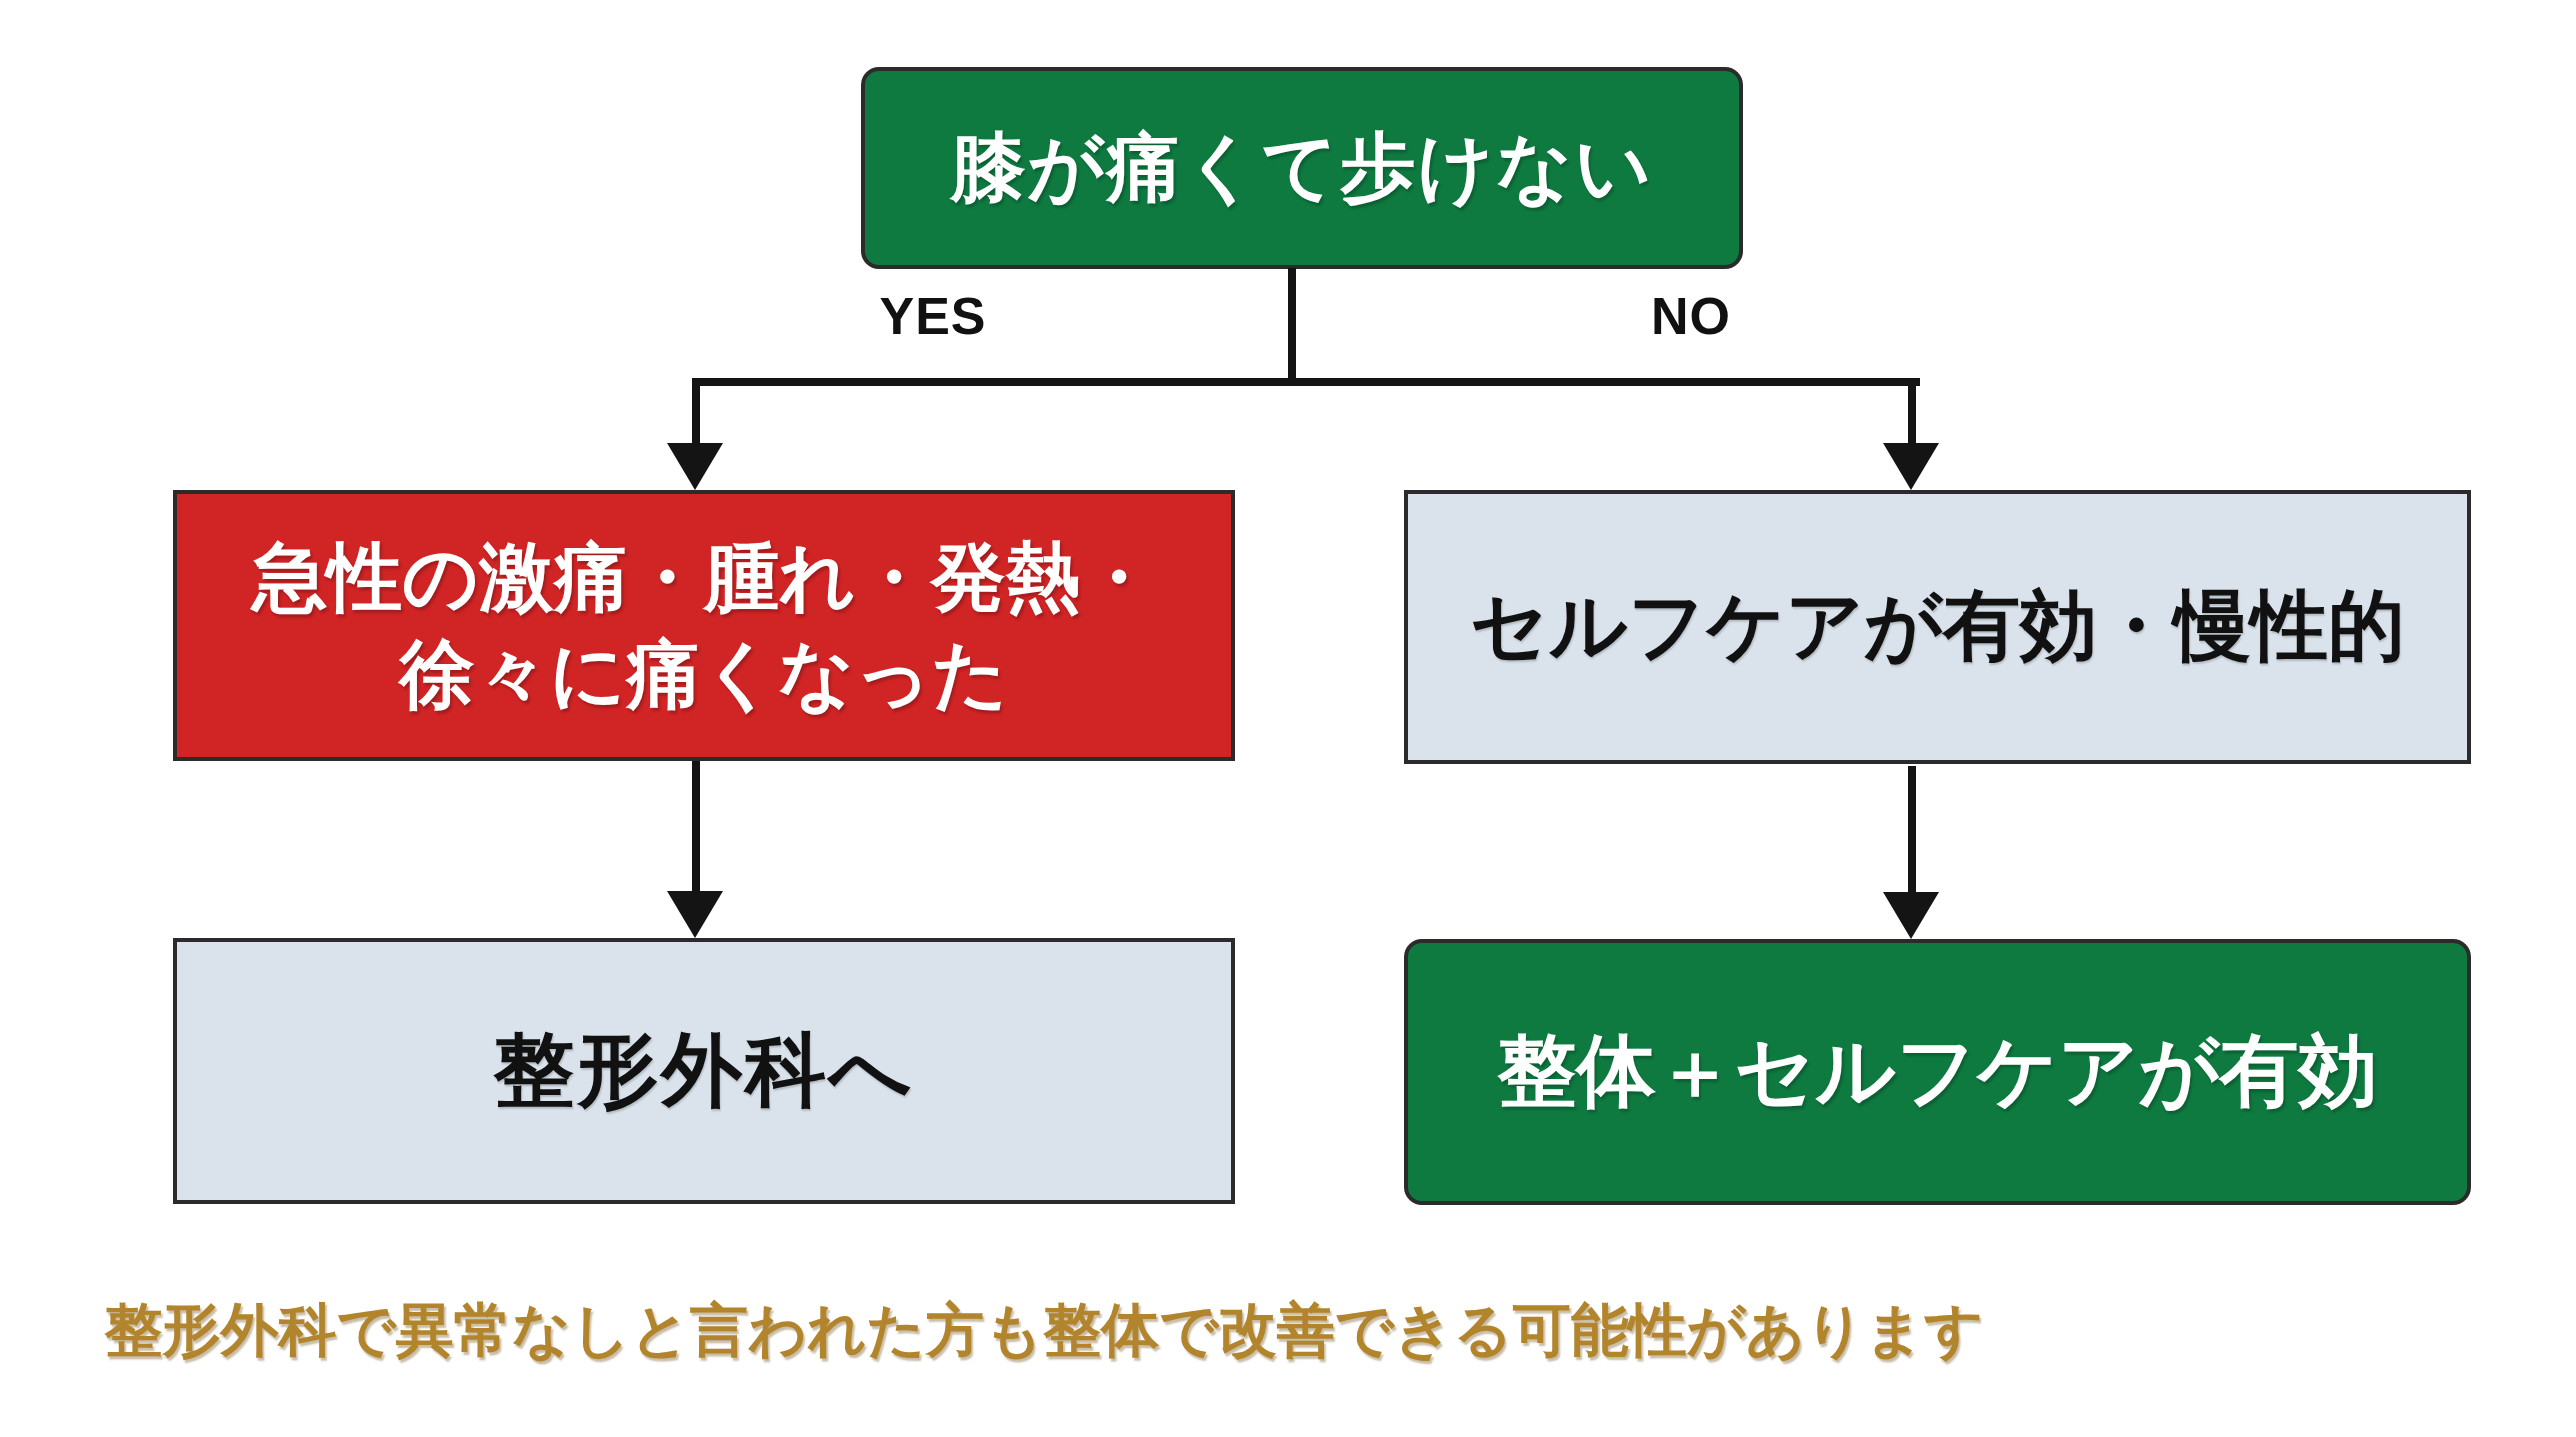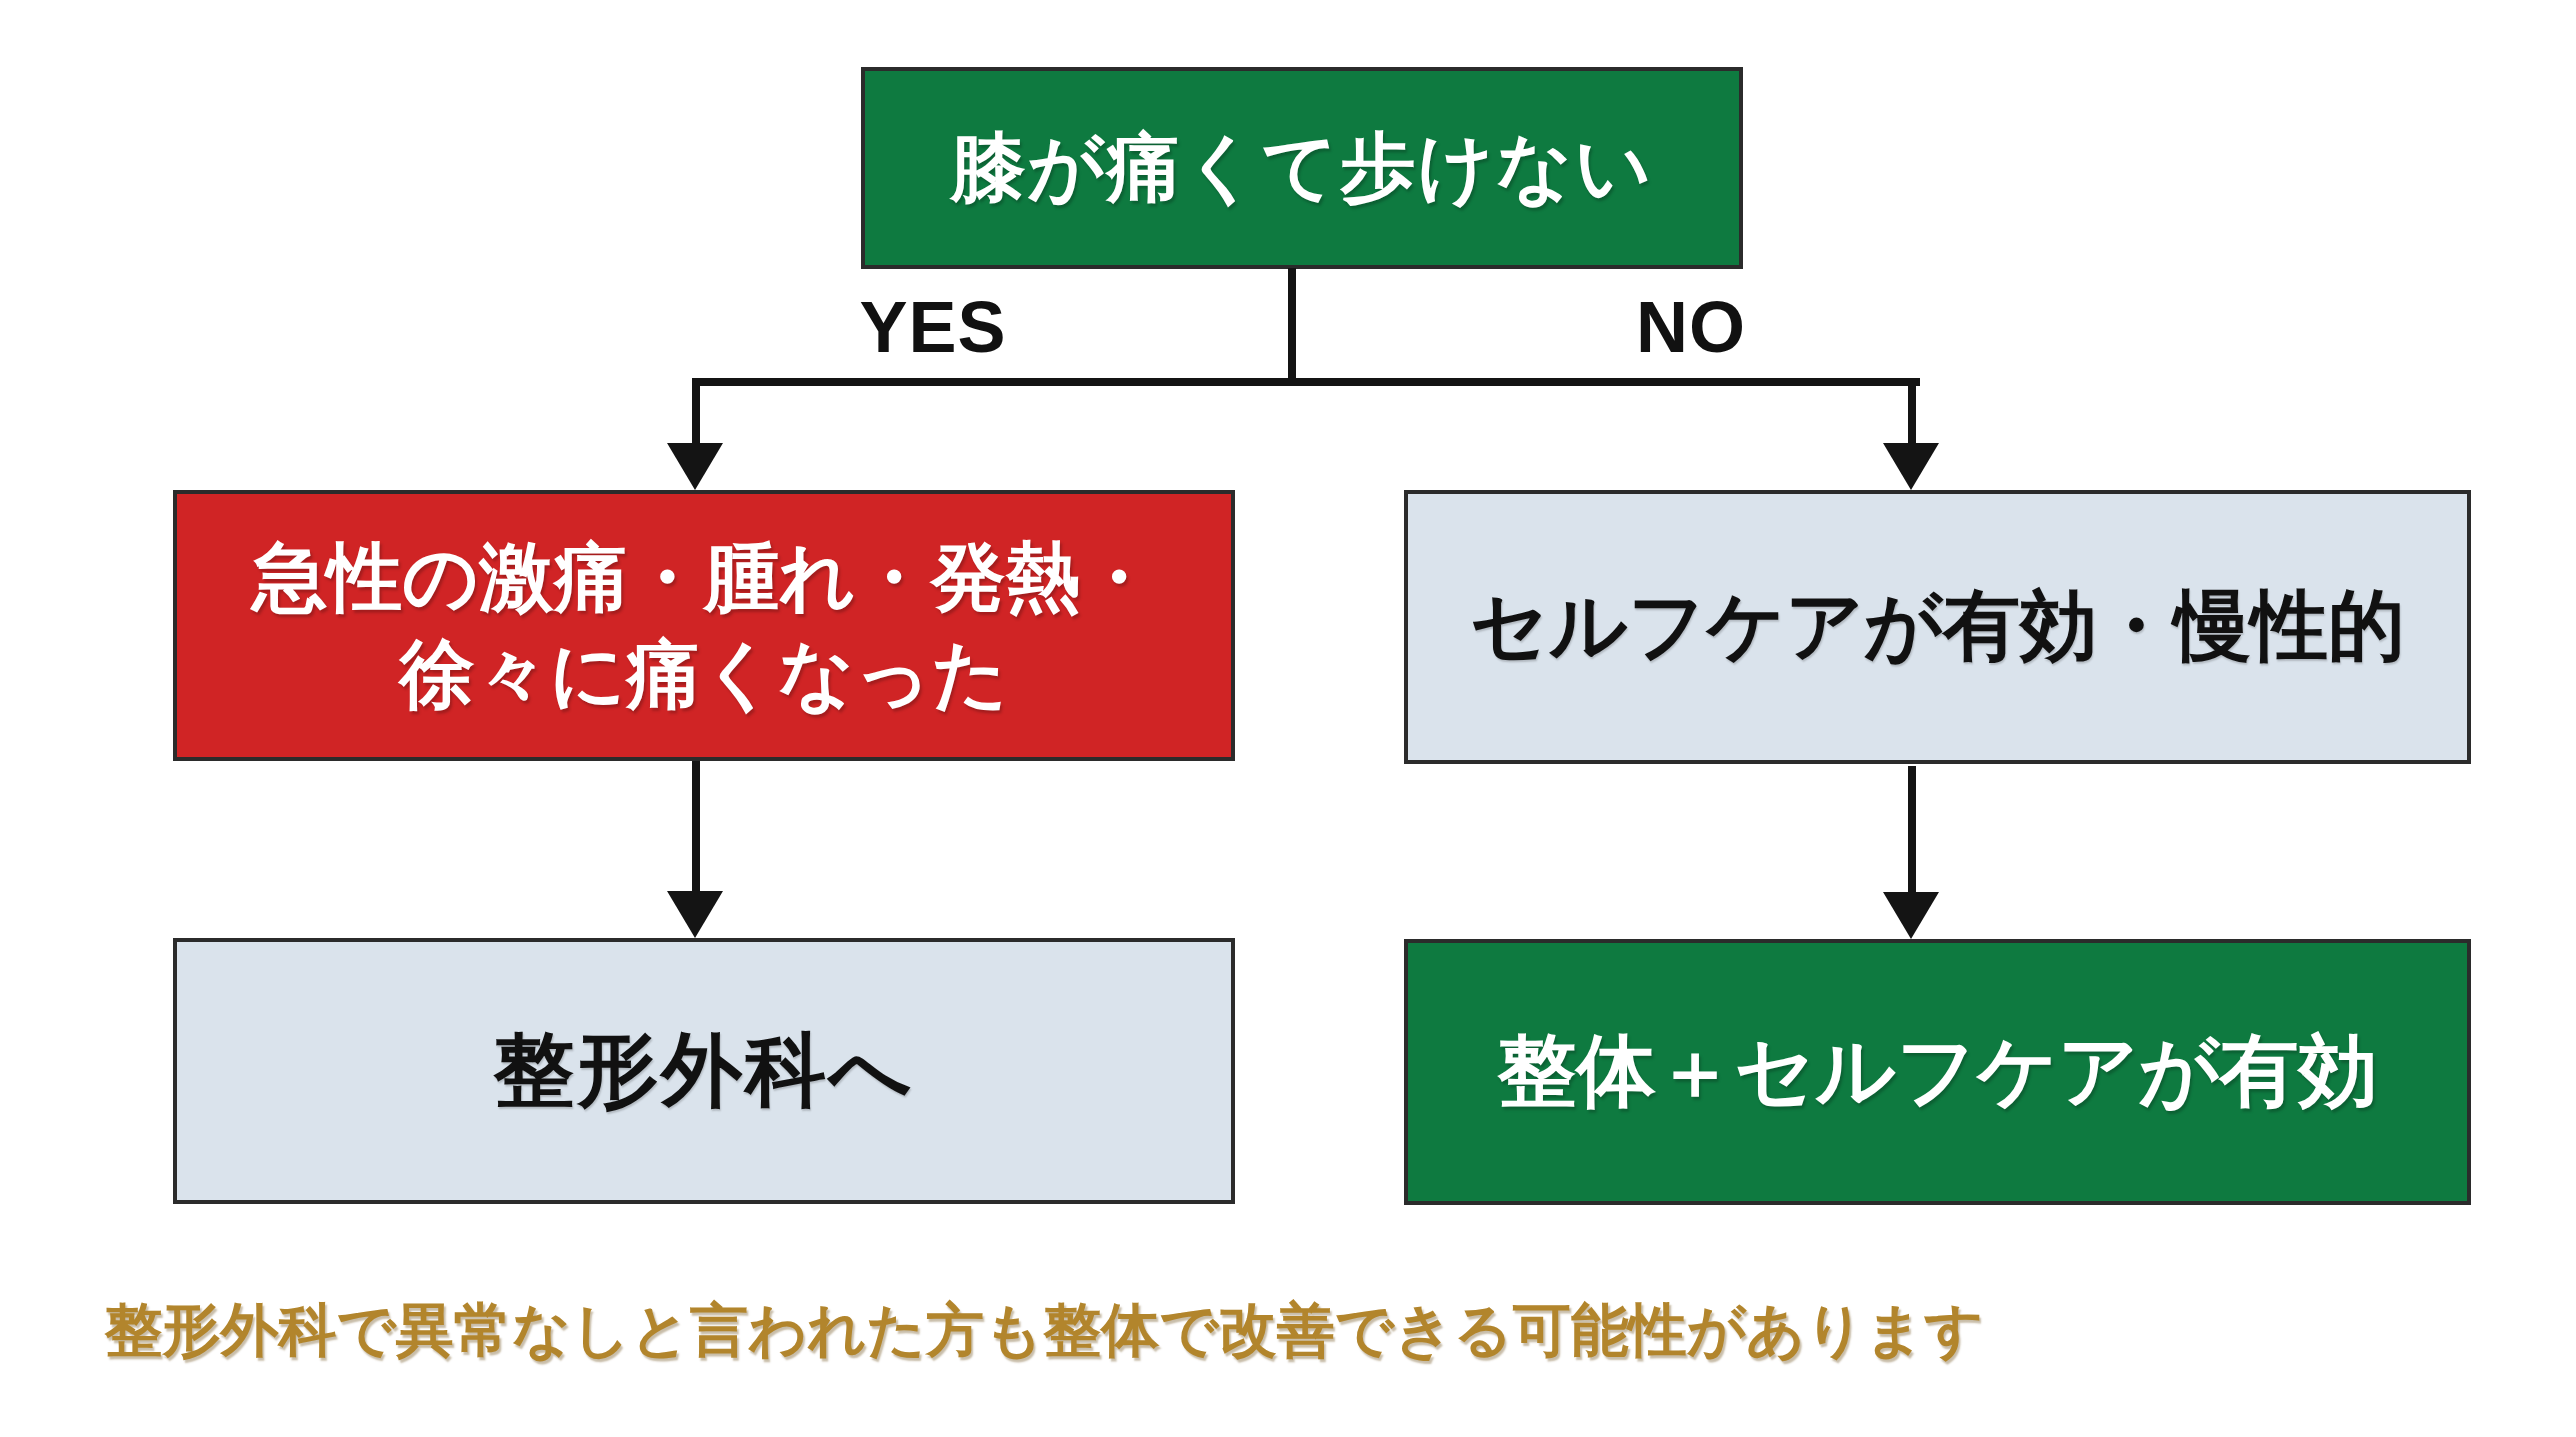--- a/index.html
+++ b/index.html
@@ -12,21 +12,21 @@
     position:relative; width:2576px; height:1438px; overflow:hidden;
     background:var(--c-background);
     font-family:"Liberation Sans","DejaVu Sans",sans-serif;
   }
   .box{
     position:absolute; box-sizing:border-box;
     border:4.7px solid var(--c-border);
     display:flex; flex-direction:column; align-items:center; justify-content:center;
     text-align:center; font-weight:700;
   }
-  .box.green{background:var(--c-green); color:var(--c-text_light);}
+  .box.green{background:var(--c-green); color:var(--c-text_light);border-radius:18px;}
   .box.red{background:var(--c-red); color:var(--c-text_light);}
   .box.light{background:var(--c-light); color:var(--c-text_dark);}
   .box span{display:block; text-shadow:1.9px 2.8px 2.8px rgba(0,0,0,0.22);}
   .box.light span{text-shadow:0.9px 1.9px 1.9px rgba(0,0,0,0.18);}
 
   .node-root{left:861px; top:67px; width:882px; height:202px; font-size:75px; letter-spacing:1.9px;}
   .node-acute{left:173px; top:490px; width:1062px; height:271px; font-size:75px; line-height:1.0; gap:22px;}
   .node-chronic{left:1404px; top:490px; width:1067px; height:274px; font-size:77px;}
   .node-orthopedics{left:173px; top:938px; width:1062px; height:266px; font-size:81px; letter-spacing:2.8px;}
   .node-seitai{left:1404px; top:939px; width:1067px; height:266px; font-size:79px;}
@@ -44,21 +44,21 @@
     border-left:28px solid transparent; border-right:28px solid transparent;
     border-top:47px solid var(--c-line);
   }
   .ah-branch-left{left:667px; top:443px;}
   .ah-branch-right{left:1883px; top:443px;}
   .ah-mid-left{left:667px; top:891px;}
   .ah-mid-right{left:1883px; top:892px;}
 
   .branch-label{
     position:absolute; width:300px; text-align:center;
-    font-size:72px; font-weight:800; color:var(--c-text_dark);
+    font-size:52px; font-weight:800; color:var(--c-text_dark);
     letter-spacing:0.9px;
   }
   .label-yes{left:783px; top:286px;}
   .label-no{left:1541px; top:286px;}
 
   .footer-note{
     position:absolute; left:0; top:1292px; width:2088px;
     text-align:center; font-size:58px; font-weight:700;
     color:var(--c-gold); text-shadow:1.9px 2.8px 1.9px rgba(98,66,10,0.35);
   }

